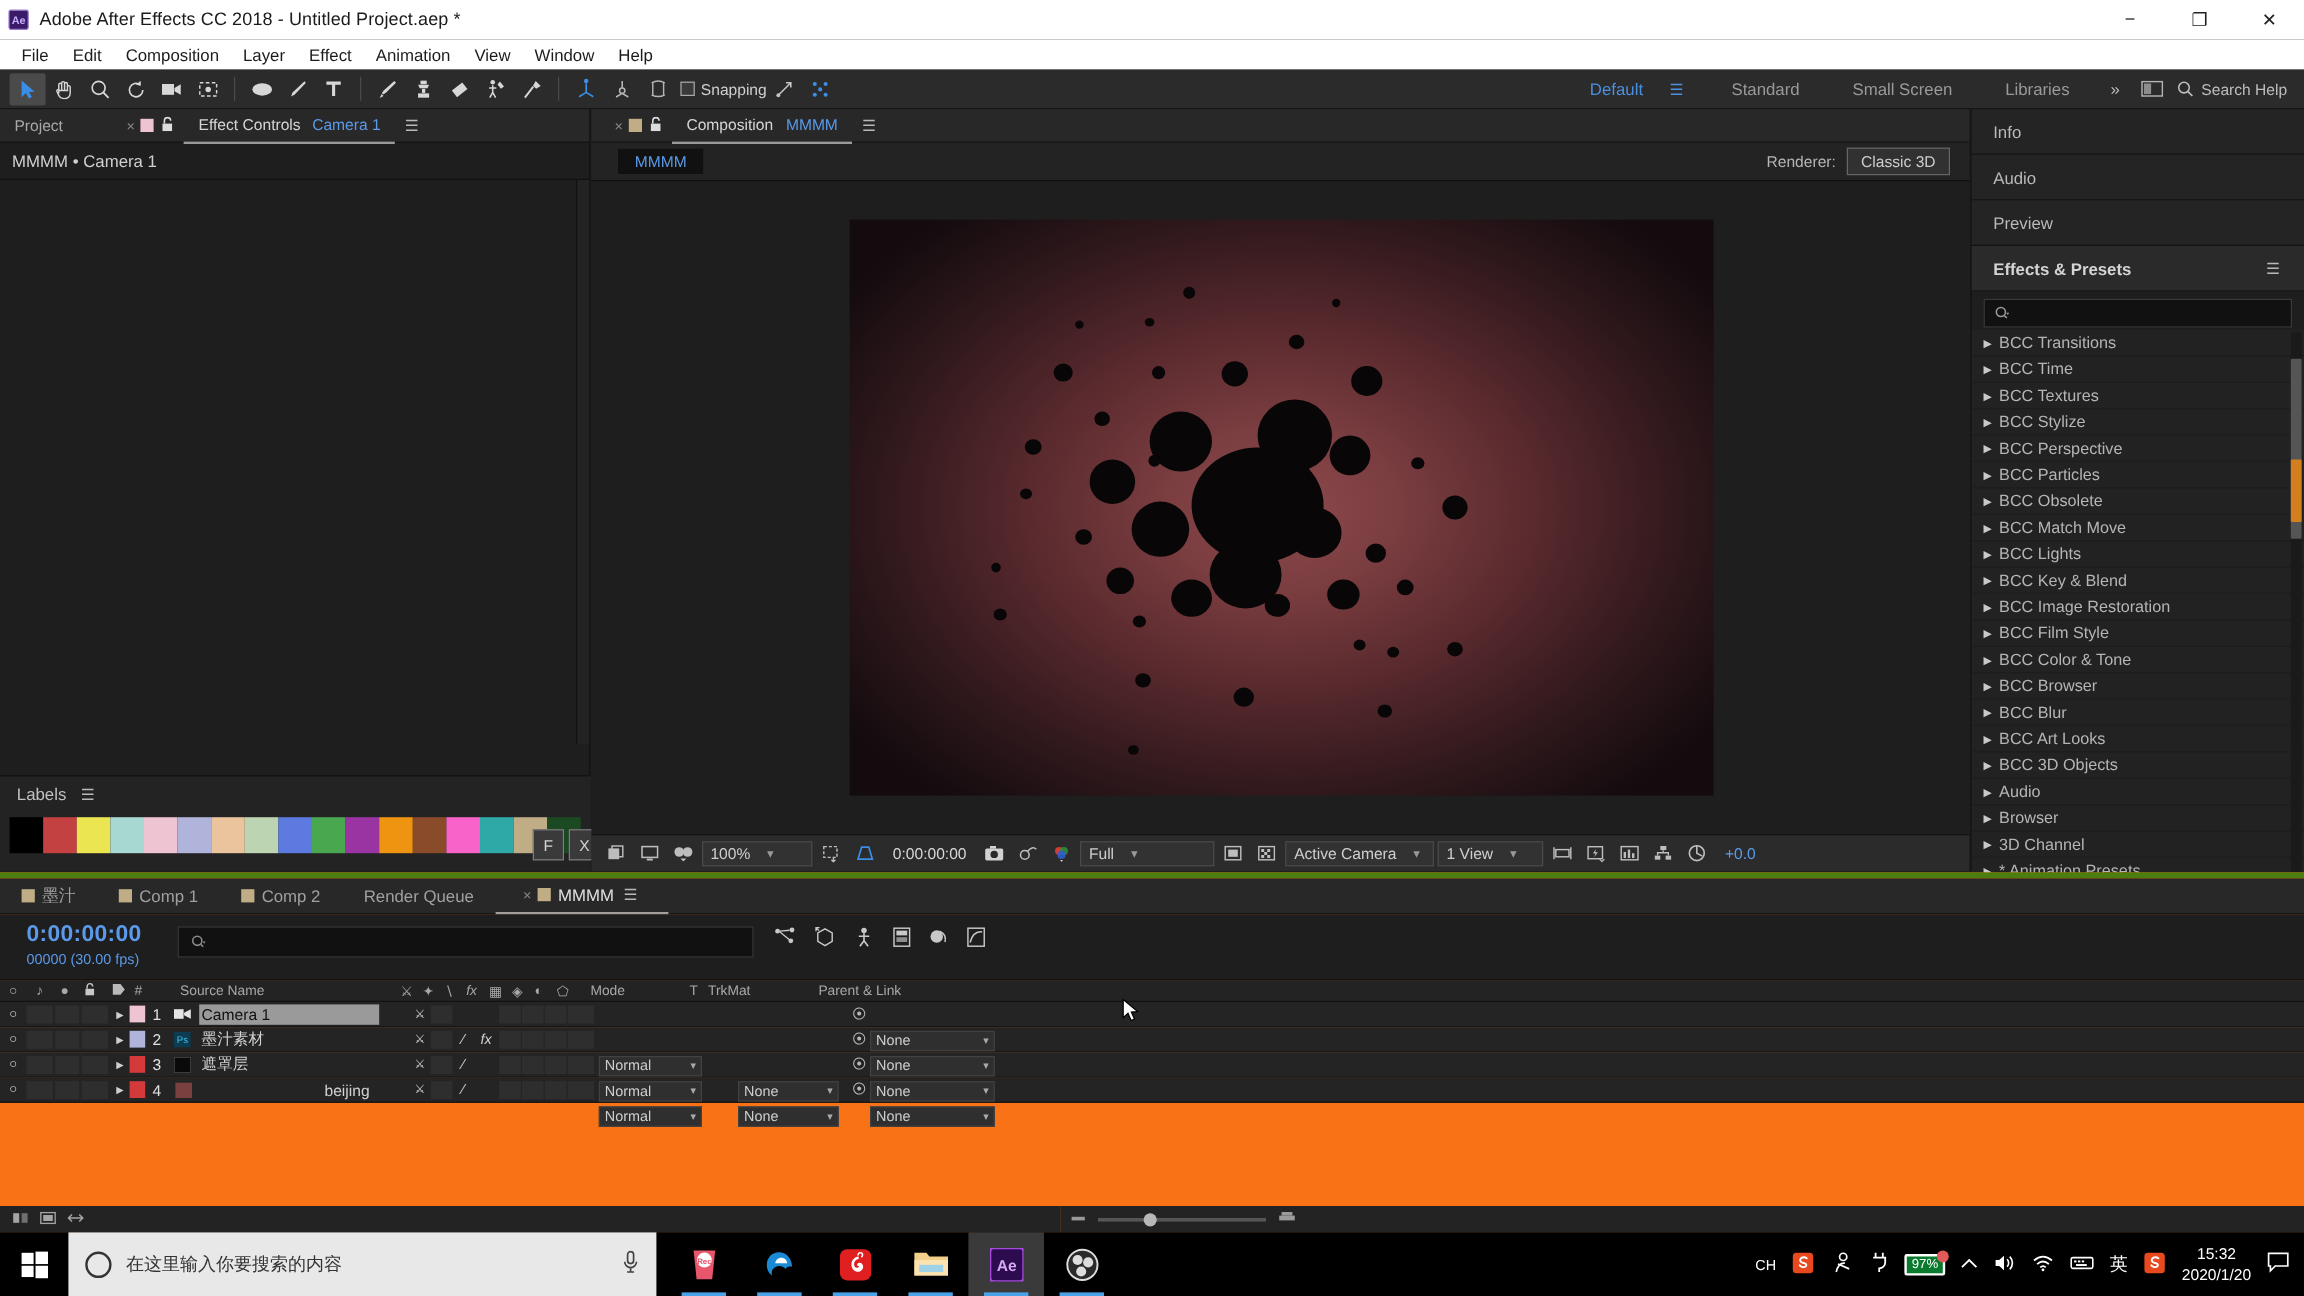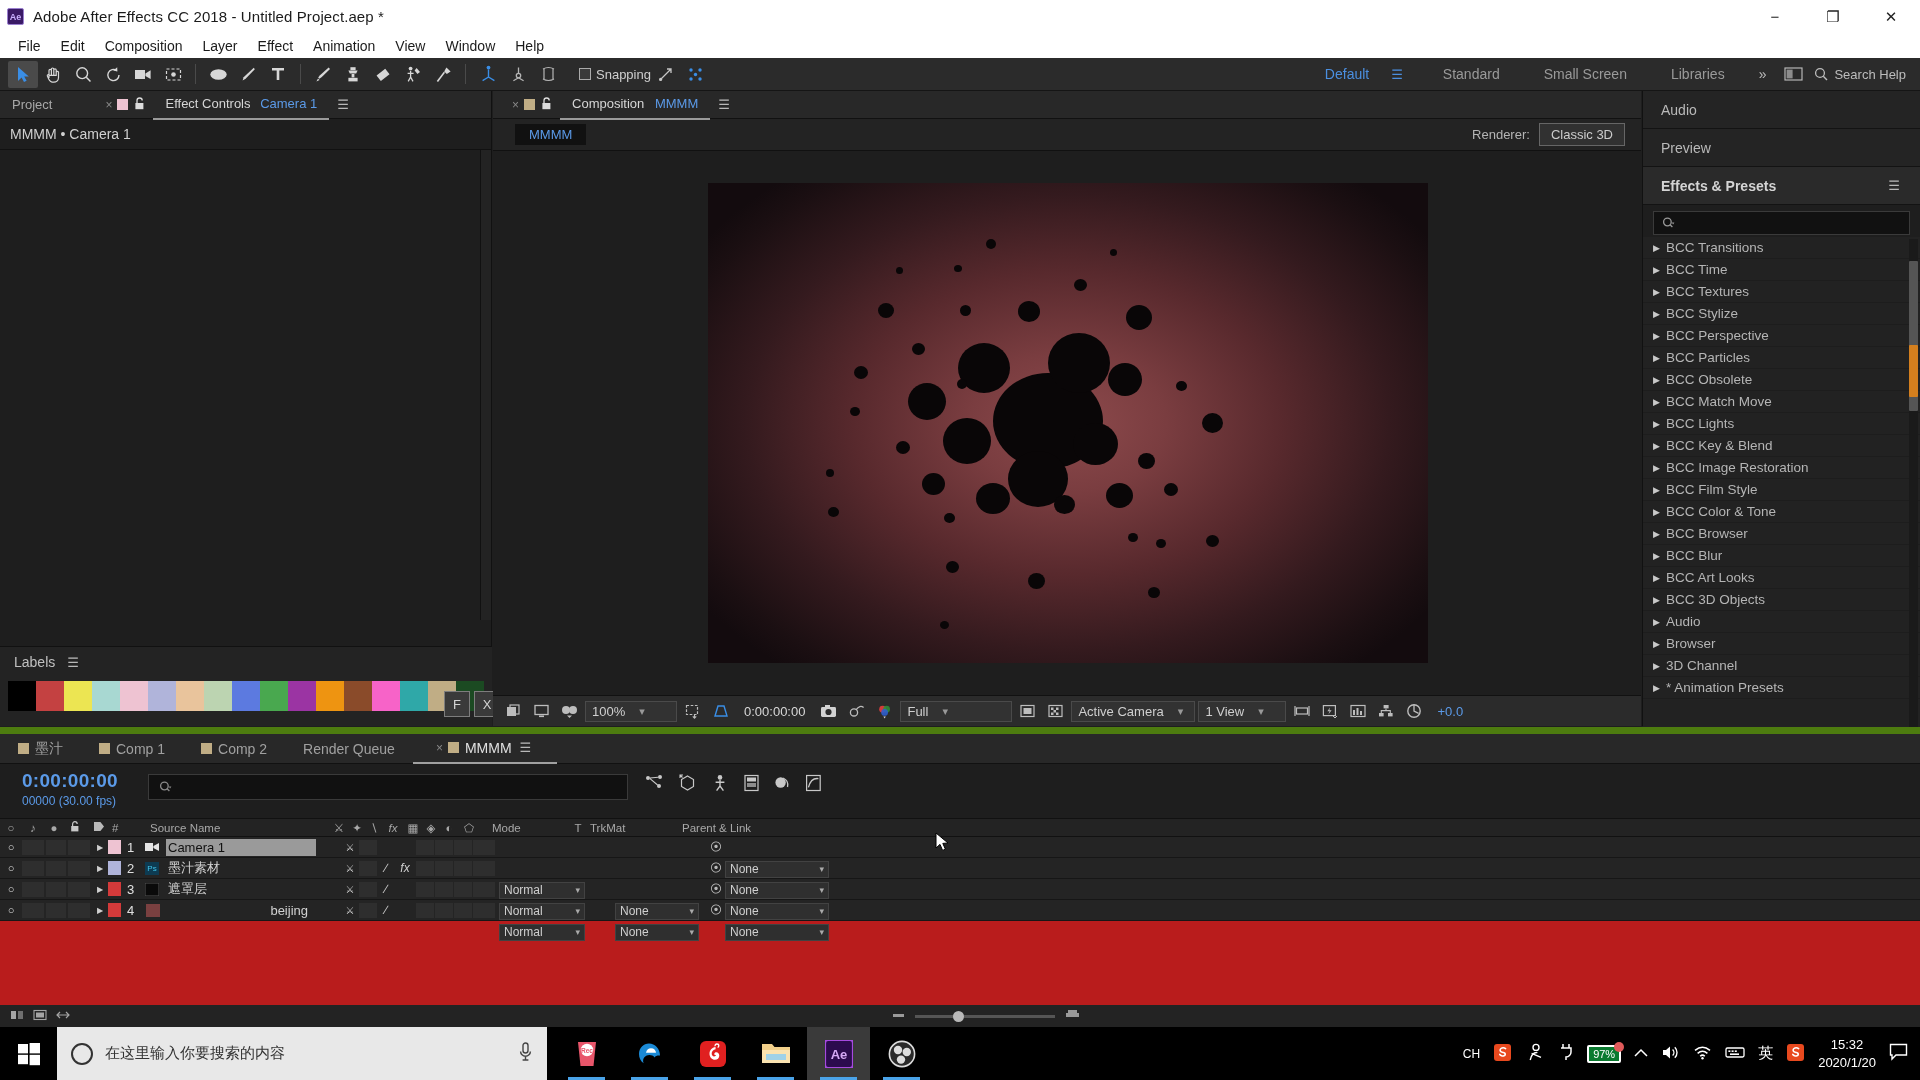--- a/index.html
+++ b/index.html
@@ -45,21 +45,21 @@
   }
   .tool {
     width:30px;height:27px;display:flex;align-items:center;justify-content:center;
     color:#d0d0d0;
   }
   .tool.active { background:#4a4a4a; border-radius:2px; }
   .tool svg { display:block; }
   .tsep { width:1px;height:20px;background:#4a4a4a;margin:0 7px; }
   .snap-box {
     display:flex;align-items:center;gap:5px;color:#cfcfcf;font-size:13px;
-    margin-left:16px;
+    margin-left:4px;
   }
   .chk { width:12px;height:12px;border:1px solid #aaa;background:#3a3a3a;}
   .ws-area { margin-left:auto; display:flex; align-items:center; height:33px; }
   .ws { padding:0 22px; font-size:14px; color:#9a9a9a; line-height:33px; }
   .ws.sel { color:#4b8fe0; }
   .ws-icon { color:#4b8fe0; padding-right:18px; font-size:13px;}
   .chev2 { padding:0 12px; color:#bbb; font-size:14px;}
   .help-search {
     display:flex;align-items:center;gap:6px;margin:0 14px 0 6px;color:#bdbdbd;font-size:13px;
   }
@@ -123,21 +123,21 @@
   .ep-head .t { font-size:14px; color:#d4d4d4; font-weight:bold;}
   .ep-search { margin:6px 10px 2px 10px; height:24px; background:#111; border:1px solid #3a3a3a; display:flex; align-items:center; padding-left:8px; color:#888;}
   .ep-list { position:relative; height:500px; overflow:hidden; background:#222;}
   .ep-item { height:22px; display:flex; align-items:center; padding-left:10px; font-size:13.5px; color:#b5b5b5; border-bottom:1px solid #1d1d1d;}
   .ep-item .arw { font-size:9px; color:#c9c9c9; margin-right:6px;}
   .ep-scroll { position:absolute; right:2px; top:2px; width:9px; height:496px; background:#1a1a1a;}
   .ep-thumb { position:absolute; right:2px; top:24px; width:9px; height:150px; background:#555; border-radius:1px;}
   .ep-orange { position:absolute; right:2px; top:108px; width:9px; height:52px; background:#d47f1e; border-radius:1px;}
 
   
-  #timeline { left:0; top:727px; width:1920px; height:300px; background:#b91c1c; border-top:7px solid #4d7c0f;}
+  #timeline { left:0; top:727px; width:1920px; height:300px; background:#f97316; border-top:5px solid #4d7c0f;}
   .tl-tabs { height:30px; display:flex; align-items:center; background:#282828; border-bottom:1px solid #111; font-size:14px; color:#a0a0a0;}
   .tl-tab { display:flex; align-items:center; padding:0 18px; height:30px;}
   .tl-tab.active { color:#e0e0e0; border-bottom:2px solid #a0a0a0;}
   .tl-ctrl { height:55px; display:flex; align-items:flex-start; background:#1e1e1e; border-bottom:1px solid #111; position:relative;}
   .tc-num { padding:6px 0 0 22px; }
   .tc-time { font-size:19px; color:#5b9ae8; font-weight:bold; letter-spacing:.3px;}
   .tc-fps { font-size:12px; color:#5b9ae8; margin-top:2px;}
   .tl-search { position:absolute; left:148px; top:10px; width:480px; height:26px; background:#111; border:1px solid #3a3a3a; display:flex;align-items:center;padding-left:10px;color:#7a7a7a;}
   .tl-icons { position:absolute; left:645px; top:10px; display:flex; gap:14px; color:#c8c8c8;}
   .tl-head {
@@ -584,20 +584,21 @@
     <span class="ct-ico">
       <svg width="16" height="16" viewBox="0 0 16 16">
           <circle cx="8" cy="8" r="6.2" fill="none" stroke="#bdbdbd" stroke-width="1.4"></circle>
           <path d="M8 1.8 L8 8 L12.6 10.4" stroke="#bdbdbd" stroke-width="1.3" fill="none"></path>
         </svg>
     </span>
     <span class="plus0">+0.0</span>
   </div>
 
   <div class="panel" id="rightPanel">
+    <div class="rp-row">Info</div>
     <div class="rp-row">Audio</div>
     <div class="rp-row">Preview</div>
     <div class="ep-head">
       <span class="t">Effects &amp; Presets</span>
       <span class="hamb" style="margin-left:auto">☰</span>
     </div>
     <div class="ep-search">
       <svg width="13" height="13" viewBox="0 0 13 13">
           <circle cx="5.4" cy="5" r="3.8" fill="none" stroke="#9a9a9a" stroke-width="1.3"></circle>
           <line x1="8.3" y1="8" x2="10.4" y2="10" stroke="#9a9a9a" stroke-width="1.3"></line>

